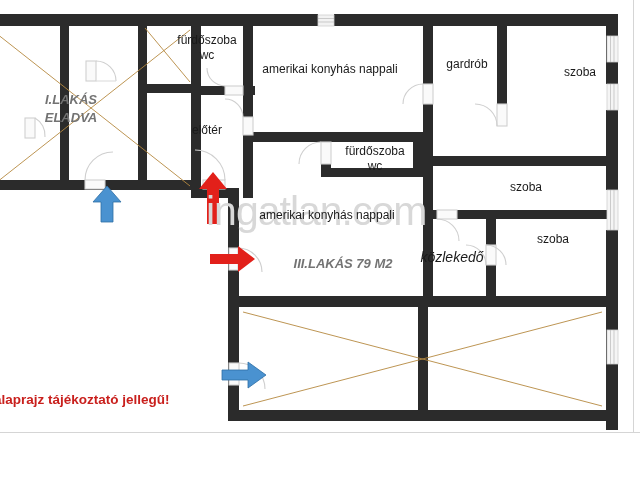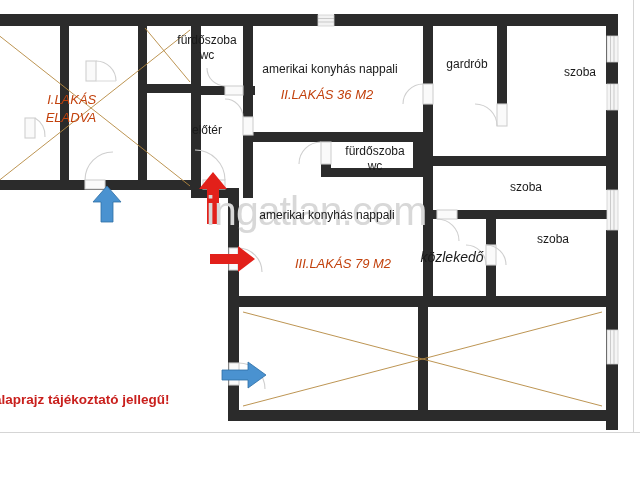--- a/index.html
+++ b/index.html
@@ -31,30 +31,30 @@
     white-space: nowrap;
     letter-spacing: 0px;
     line-height: 1.25;
     text-align: center;
     transform: translateX(-50%);
     z-index: 6;
   }
   .room-label.small { font-size: 14px; font-style: italic; }
   .unit-label {
     position: absolute;
-    color: #c2410c;
-    font-weight: normal;
+    color: #737373;
+    font-weight: bold;
     font-style: italic;
     font-size: 13px;
     font-family: "Liberation Sans", sans-serif;
     white-space: nowrap;
     transform: translateX(-50%);
     z-index: 7;
     line-height: 1.35;
-    text-align: right;
+    text-align: center;
   }
   .unit-label.twoline { font-size: 13px; }
   .disclaimer {
     position: absolute;
     color: #c9201d;
     font-weight: bold;
     font-size: 13.5px;
     font-family: "Liberation Sans", sans-serif;
     white-space: nowrap;
     z-index: 8;
@@ -301,23 +301,20 @@
 
   <div class="room-label small" style="left:452px; top:249px;">
     <div>közlekedő</div>
   </div>
 
   <div class="unit-label twoline" style="left:71px; top:91px;">
     <div>I.LAKÁS</div>
     <div>ELADVA</div>
   </div>
 
-  <div class="unit-label" style="left:327px; top:86px;">
-    <div>II.LAKÁS 36 M2</div>
-  </div>
 
   <div class="unit-label" style="left:343px; top:255px;">
     <div>III.LAKÁS  79 M2</div>
   </div>
 
 
   <div class="disclaimer" style="left:-6px; top:392px;">alaprajz tájékoztató jellegű!</div>
 
   <div class="bottom-rule"></div>
   <div class="edge-rule-r"></div>

